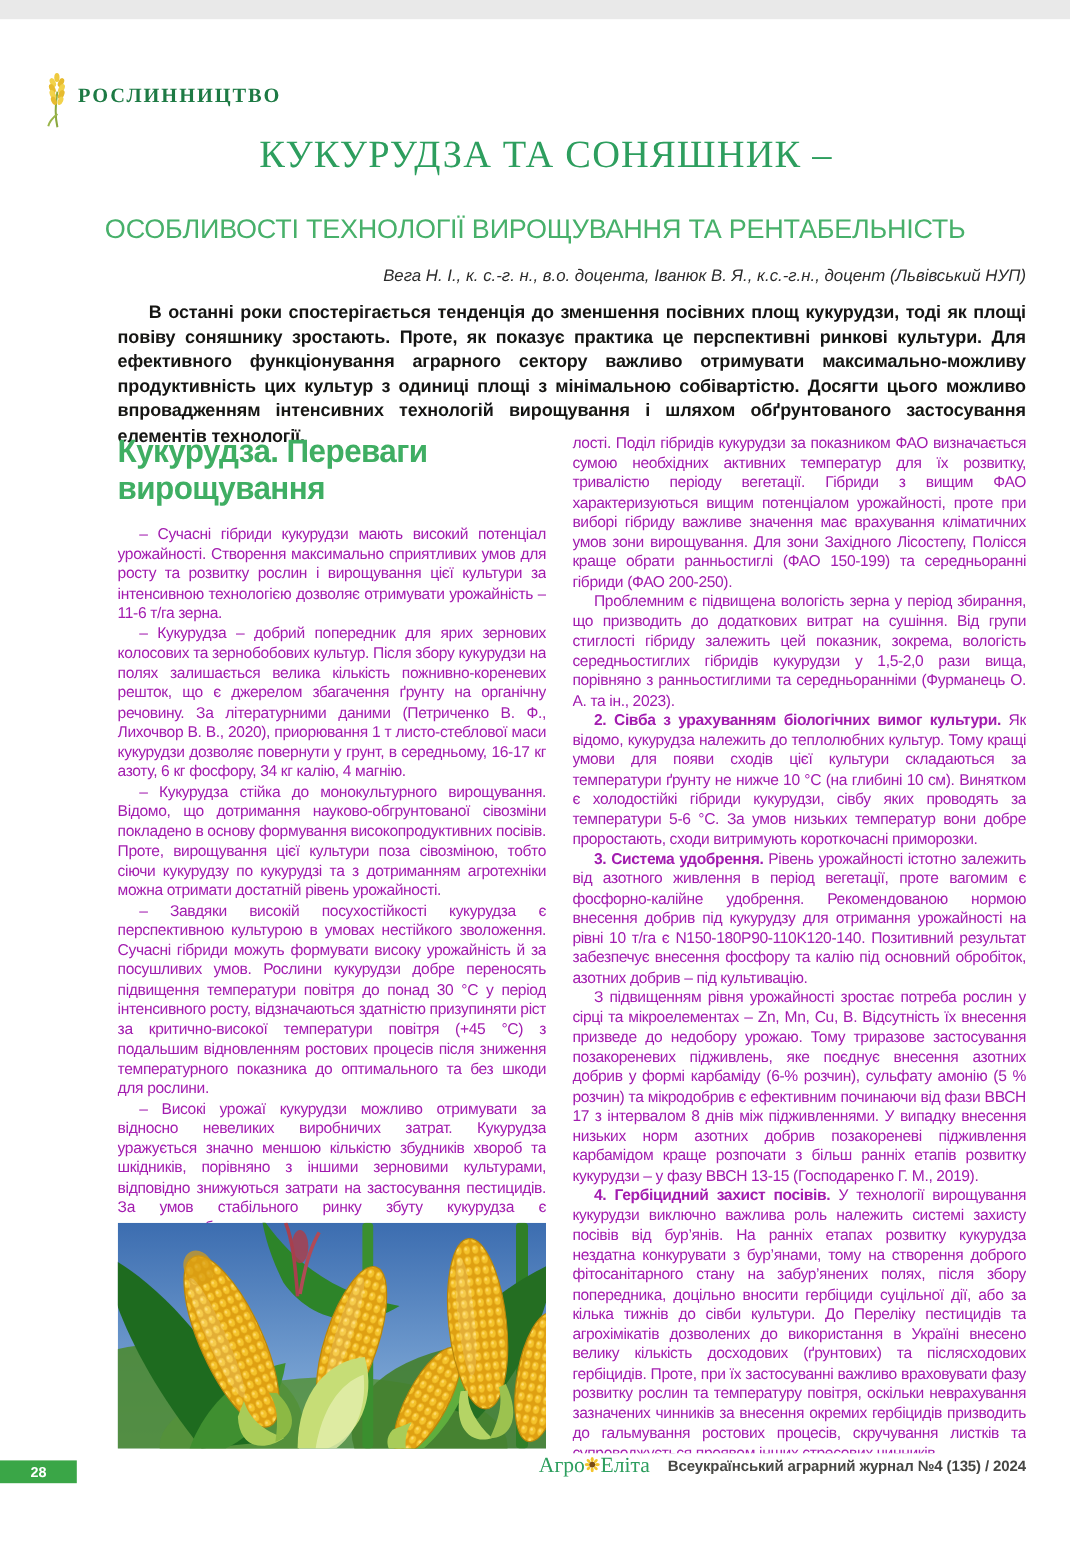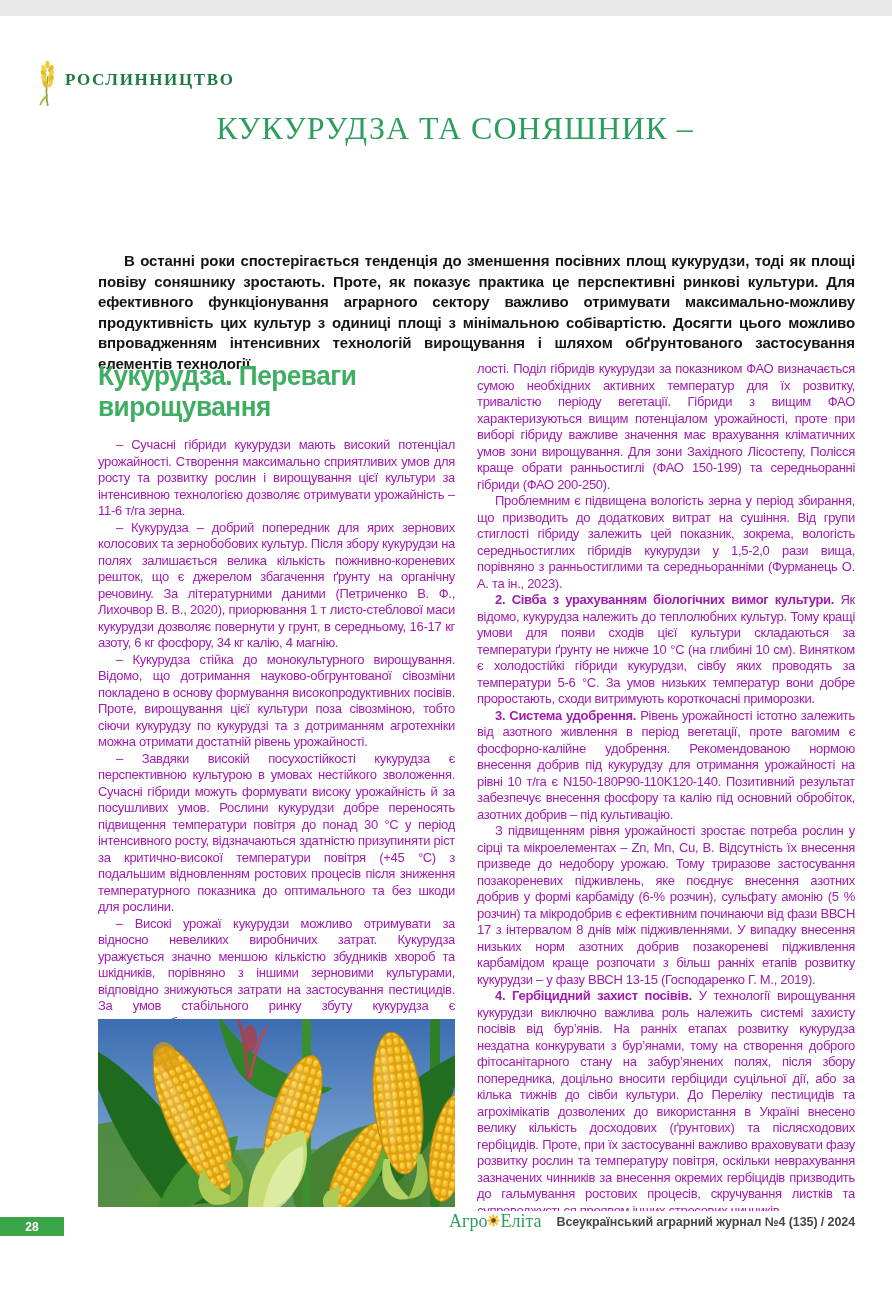--- a/index.html
+++ b/index.html
@@ -65,20 +65,22 @@
       <ellipse cx="18" cy="15" rx="2.7" ry="4.8" fill="#f2d24b" transform="rotate(28 18 15)"></ellipse>
       <ellipse cx="9.5" cy="21" rx="2.7" ry="4.8" fill="#f2d24b" transform="rotate(-26 9.5 21)"></ellipse>
       <ellipse cx="17.8" cy="21" rx="2.7" ry="4.8" fill="#e7bb2e" transform="rotate(26 17.8 21)"></ellipse>
       <ellipse cx="10.5" cy="27" rx="2.5" ry="4.4" fill="#e7bb2e" transform="rotate(-24 10.5 27)"></ellipse>
       <ellipse cx="17" cy="27" rx="2.5" ry="4.4" fill="#f2d24b" transform="rotate(24 17 27)"></ellipse>
     </svg>
     <div class="rubric-label">РОСЛИННИЦТВО</div>
   </div>
 
   <div class="title">КУКУРУДЗА ТА СОНЯШНИК –</div>
+  <div class="subtitle">ОСОБЛИВОСТІ ТЕХНОЛОГІЇ ВИРОЩУВАННЯ ТА РЕНТАБЕЛЬНІСТЬ</div>
+  <div class="authors">Вега Н. І., к. с.-г. н., в.о. доцента, Іванюк В. Я., к.с.-г.н., доцент (Львівський НУП)</div>
 
   <div class="lead">В останні роки спостерігається тенденція до зменшення посівних площ кукурудзи, тоді як площі повіву соняшнику зростають. Проте, як показує практика це перспективні ринкові культури. Для ефективного функціонування аграрного сектору важливо отримувати максимально-можливу продуктивність цих культур з одиниці площі з мінімальною собівартістю. Досягти цього можливо впровадженням інтенсивних технологій вирощування і шляхом обґрунтованого застосування елементів технології.</div>
 
   <div class="col col-left">
     <h2 class="article-heading">Кукурудза. Переваги вирощування</h2>
     <p>– Сучасні гібриди кукурудзи мають високий потенціал урожайності. Створення максимально сприятливих умов для росту та розвитку рослин і вирощування цієї культури за інтенсивною технологією дозволяє отримувати урожайність – 11-6 т/га зерна.</p>
     <p>– Кукурудза – добрий попередник для ярих зернових колосових та зернобобових культур. Після збору кукурудзи на полях залишається велика кількість пожнивно-кореневих решток, що є джерелом збагачення ґрунту на органічну речовину. За літературними даними (Петриченко В. Ф., Лихочвор В. В., 2020), приорювання 1 т листо-стеблової маси кукурудзи дозволяє повернути у грунт, в середньому, 16-17 кг азоту, 6 кг фосфору, 34 кг калію, 4 магнію.</p>
     <p>– Кукурудза стійка до монокультурного вирощування. Відомо, що дотримання науково-обгрунтованої сівозміни покладено в основу формування високопродуктивних посівів. Проте, вирощування цієї культури поза сівозміною, тобто сіючи кукурудзу по кукурудзі та з дотриманням агротехніки можна отримати достатній рівень урожайності.</p>
     <p>– Завдяки високій посухостійкості кукурудза є перспективною культурою в умовах нестійкого зволоження. Сучасні гібриди можуть формувати високу урожайність й за посушливих умов. Рослини кукурудзи добре переносять підвищення температури повітря до понад 30 °С у період інтенсивного росту, відзначаються здатністю призупиняти ріст за критично-високої температури повітря (+45 °С) з подальшим відновленням ростових процесів після зниження температурного показника до оптимального та без шкоди для рослини.</p>
     <p>– Високі урожаї кукурудзи можливо отримувати за відносно невеликих виробничих затрат. Кукурудза уражується значно меншою кількістю збудників хвороб та шкідників, порівняно з іншими зерновими культурами, відповідно знижуються затрати на застосування пестицидів. За умов стабільного ринку збуту кукурудза є високорентабельною культурою.</p>

